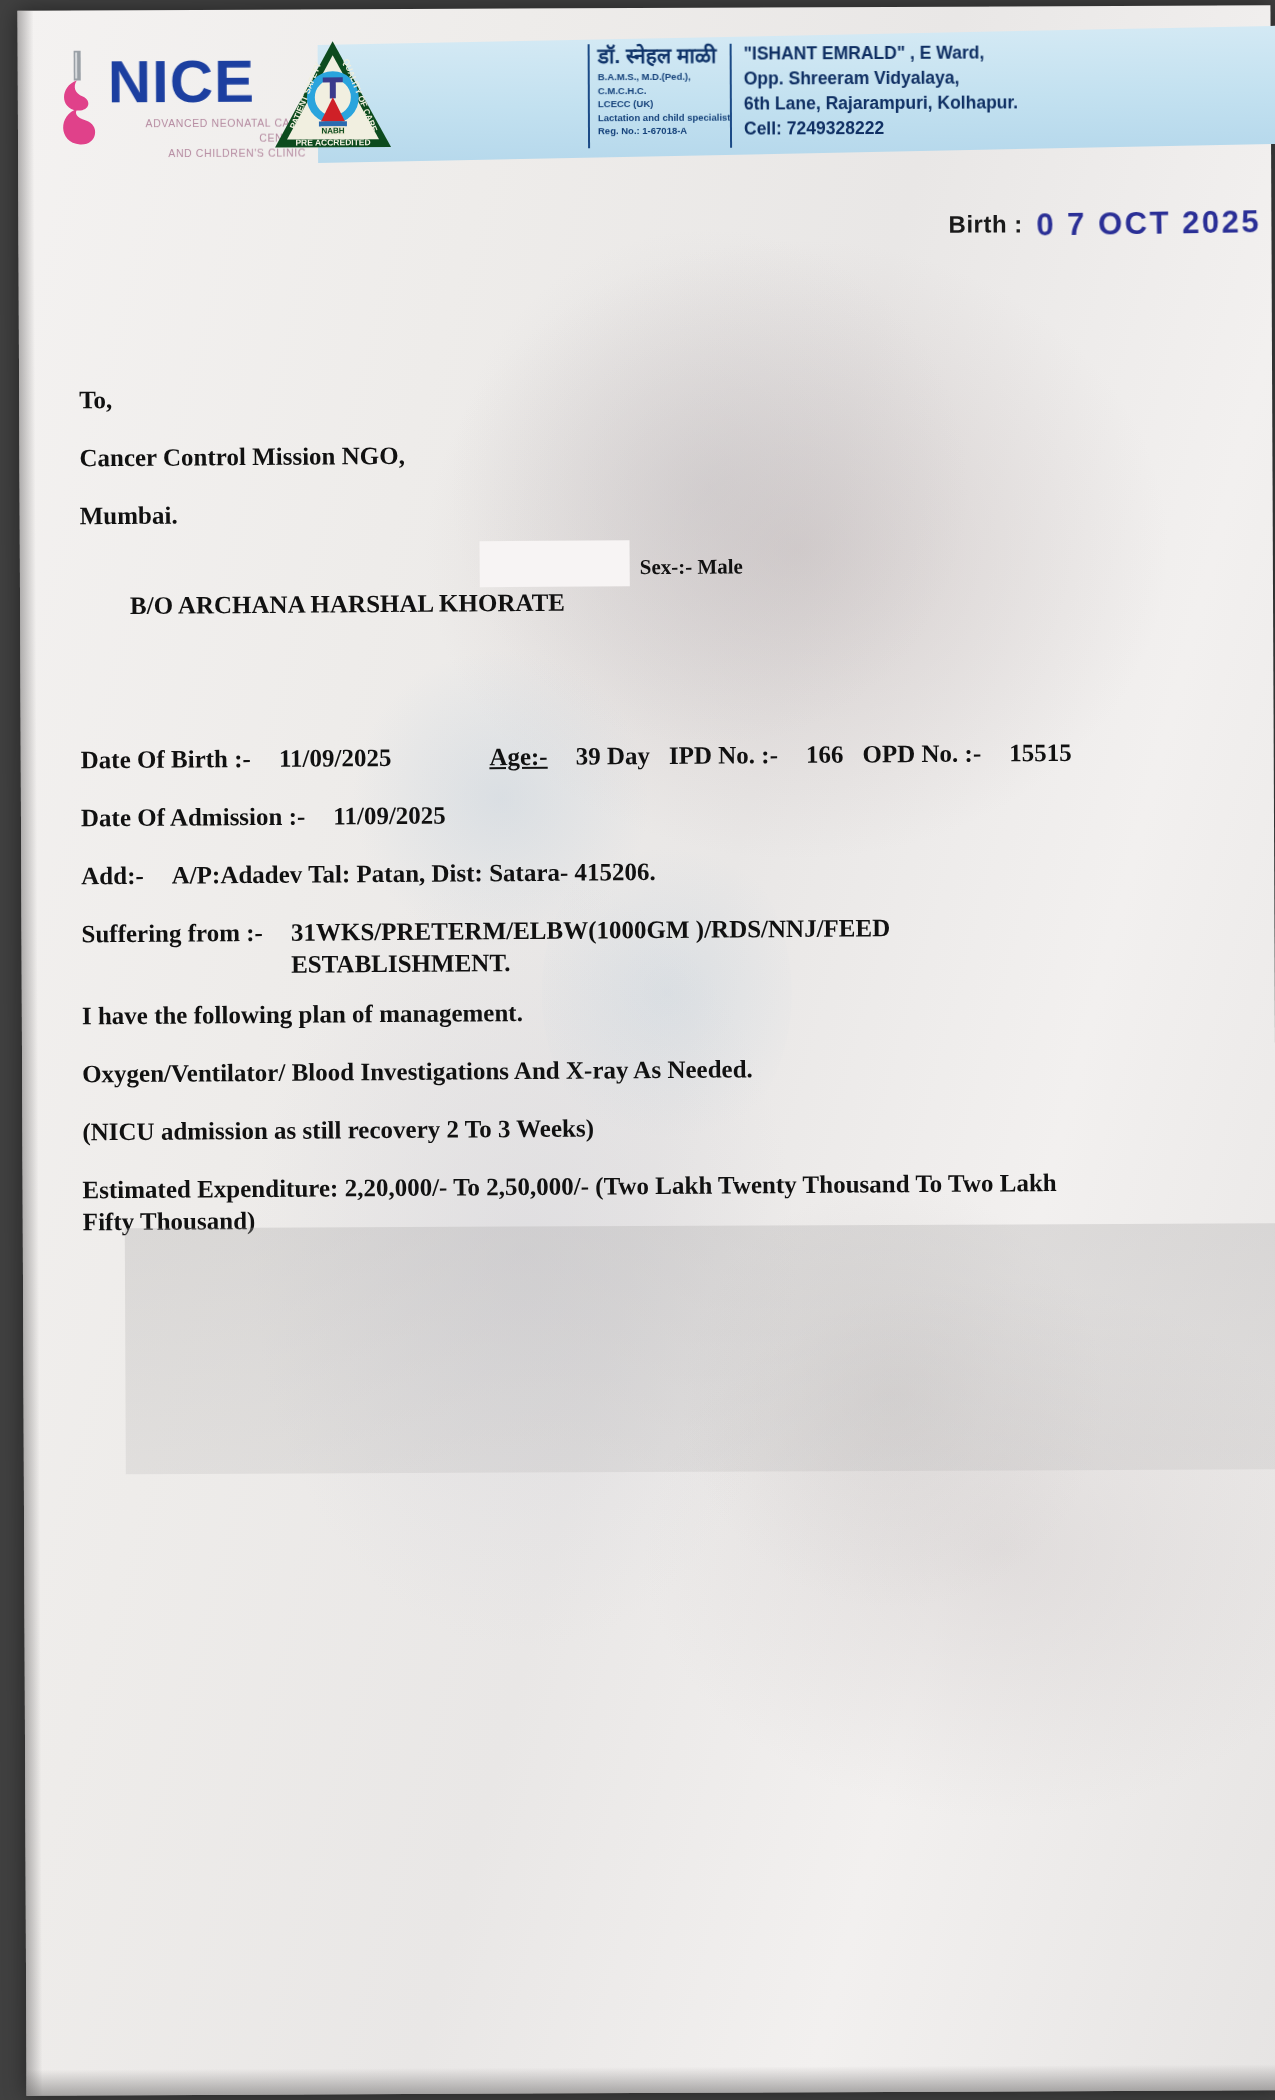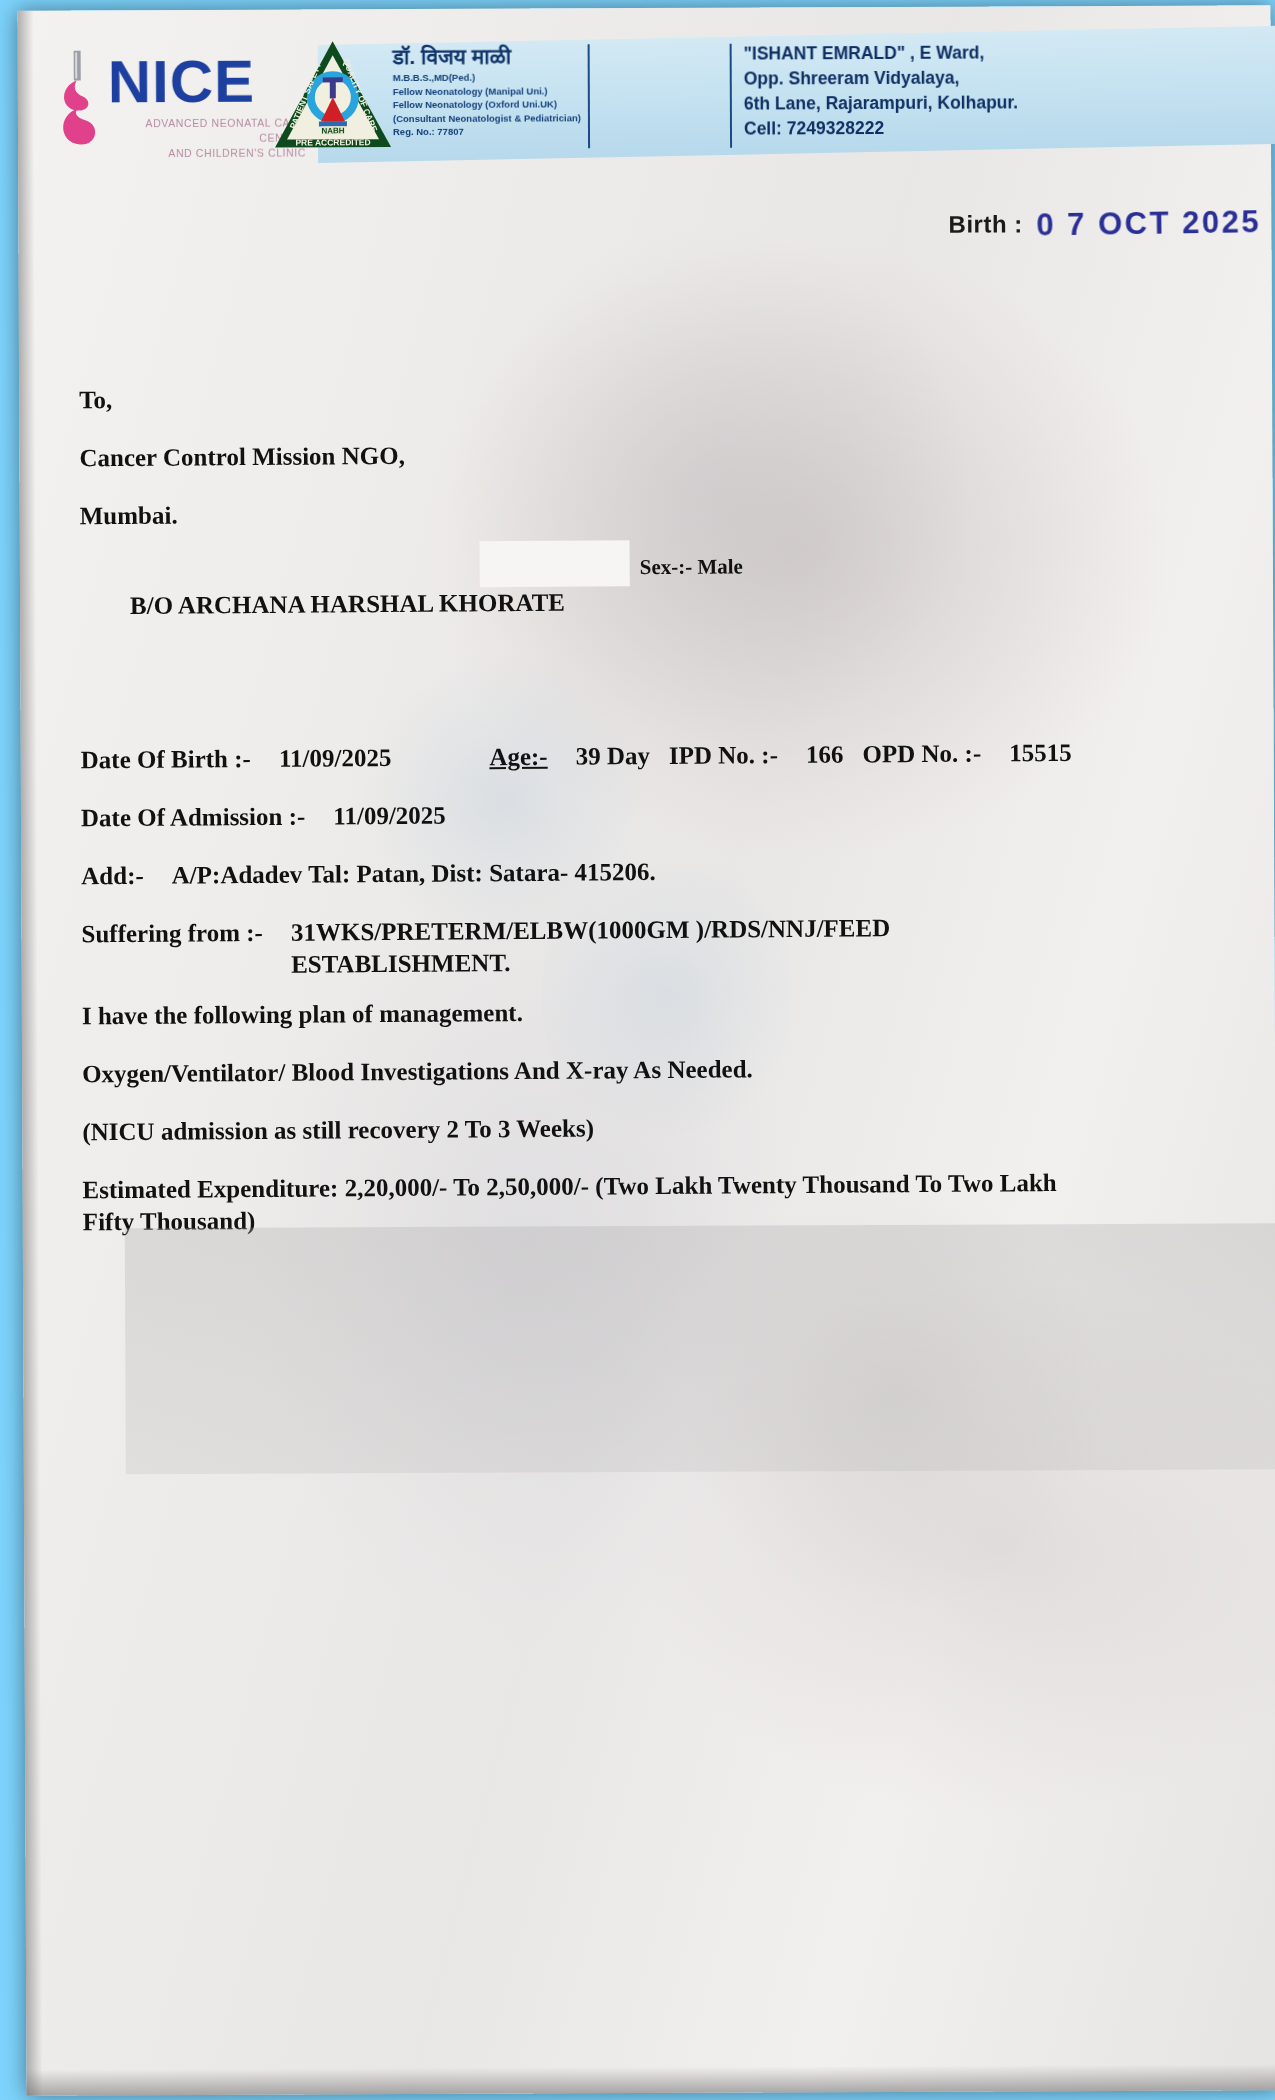--- a/index.html
+++ b/index.html
@@ -5,21 +5,21 @@
   html, body {
     margin: 0;
     padding: 0;
     background: #6e6e6e;
   }
   .page {
     position: relative;
     width: 1275px;
     height: 2100px;
     margin: 0 auto;
-    background: #7dd3fc;
+    background: #404040;
     overflow: hidden;
     font-family: "Liberation Serif", serif;
   }
 
   
   .sheet {
     position: absolute;
     left: 22px;
     top: 8px;
     width: 1253px;
@@ -241,31 +241,31 @@
         <path id="arcR" d="M68,16 L102,100" fill="none"></path>
         <text font-size="8.5" font-family="Liberation Sans, sans-serif" fill="#f0eedd" font-weight="bold">
           <textPath href="#arcL" startOffset="12%">PATIENT SAFETY</textPath>
         </text>
         <text font-size="8.5" font-family="Liberation Sans, sans-serif" fill="#f0eedd" font-weight="bold">
           <textPath href="#arcR" startOffset="6%">QUALITY OF CARE</textPath>
         </text>
         <text x="60" y="106" font-size="8.5" font-family="Liberation Sans, sans-serif" fill="#f5f2e2" text-anchor="middle" font-weight="bold">PRE ACCREDITED</text>
       </svg>
 
-      <div class="dr-col c1">
-        <div class="dr-name">डॉ. विजय माळी</div>
-        <div class="dr-line">M.B.B.S.,MD(Ped.)</div>
-        <div class="dr-line">Fellow Neonatology (Manipal Uni.)</div>
-        <div class="dr-line">Fellow Neonatology (Oxford Uni.UK)</div>
-        <div class="dr-line">(Consultant Neonatologist &amp; Pediatrician)</div>
-        <div class="dr-line">Reg. No.: 77807</div>
-      </div>
 
       <div class="vsep v1"></div>
 
+      <div class="dr-col c2">
+        <div class="dr-name">डॉ. स्नेहल माळी</div>
+        <div class="dr-line">B.A.M.S., M.D.(Ped.),</div>
+        <div class="dr-line">C.M.C.H.C.</div>
+        <div class="dr-line">LCECC (UK)</div>
+        <div class="dr-line">Lactation and child specialist</div>
+        <div class="dr-line">Reg. No.: 1-67018-A</div>
+      </div>
 
       <div class="vsep v2"></div>
 
       <div class="addr-col">
         <div>"ISHANT EMRALD" , E Ward,</div>
         <div>Opp. Shreeram Vidyalaya,</div>
         <div>6th Lane, Rajarampuri, Kolhapur.</div>
         <div>Cell: 7249328222</div>
       </div>
     </div>

